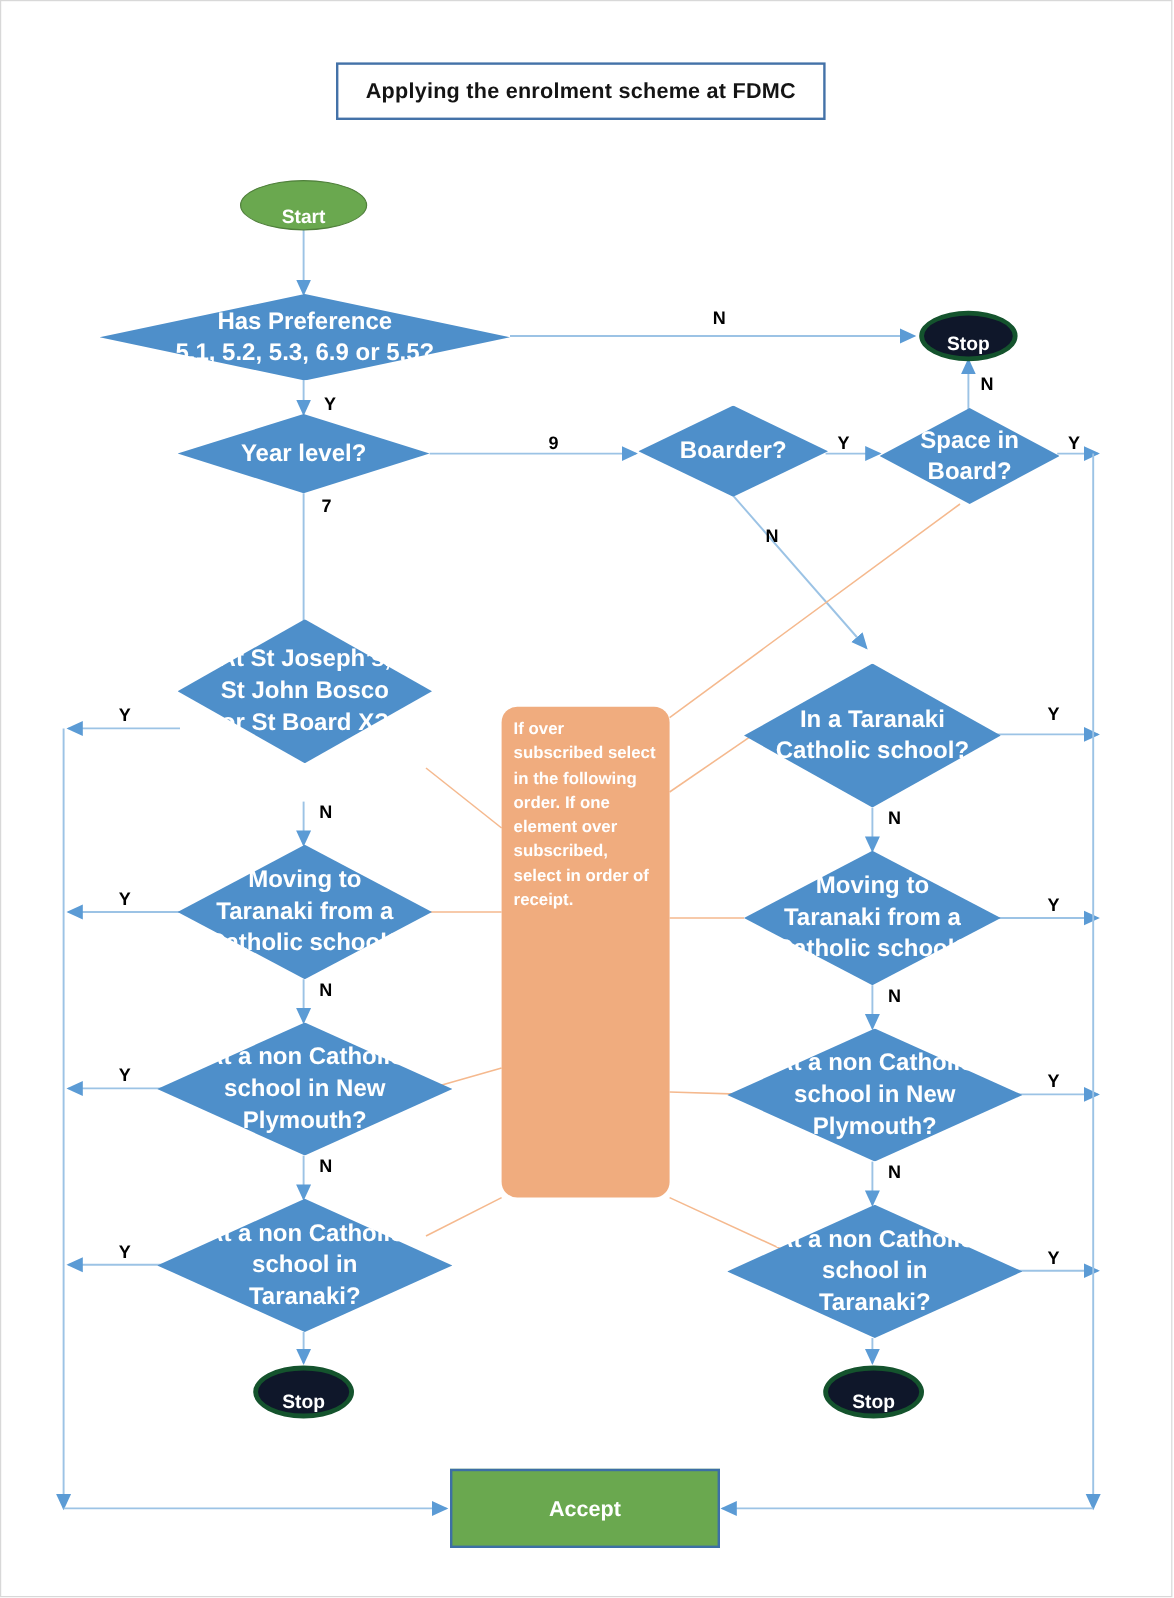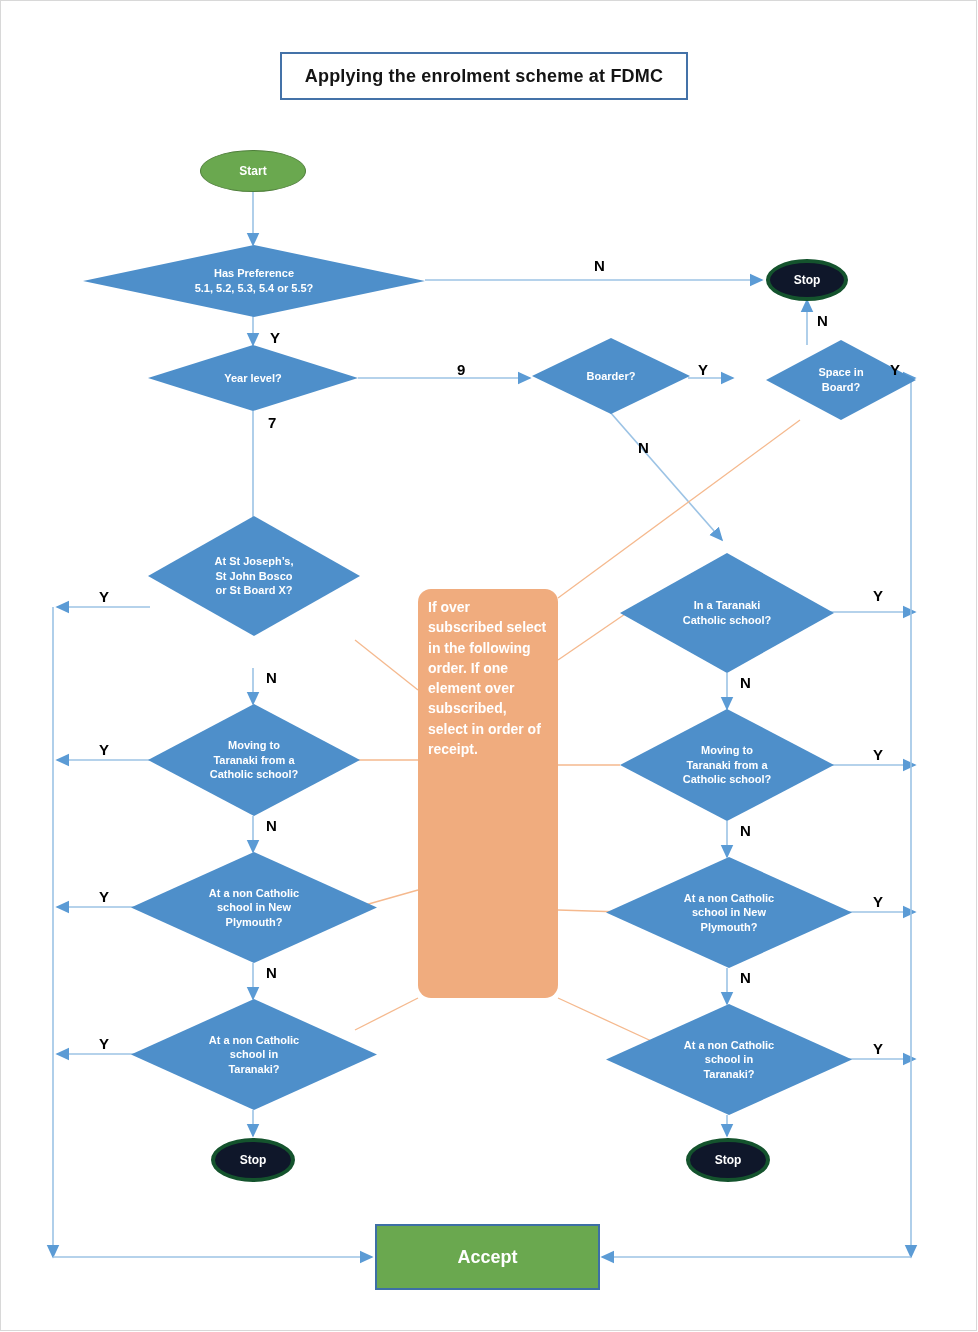--- a/index.html
+++ b/index.html
@@ -7,27 +7,27 @@
   #page{position:relative;width:978px;height:1332px;background:#ffffff;overflow:hidden;}
   #page::after{content:"";position:absolute;left:0;top:0;width:977px;height:1331px;border:1px solid #d8d8d8;pointer-events:none;box-sizing:border-box;}
 
   svg.edges{position:absolute;left:0;top:0;width:978px;height:1332px;pointer-events:none;}
 
   .node{position:absolute;box-sizing:border-box;display:flex;align-items:center;justify-content:center;text-align:center;}
 
   .title-box{border:2px solid #4472a8;background:#ffffff;color:#141414;
     font-size:18px;font-weight:700;letter-spacing:.2px;align-items:center;}
 
-  .terminator{border-radius:50%;color:#ffffff;font-size:12px;font-weight:700;}
+  .terminator{border-radius:50%;color:#ffffff;font-size:16px;font-weight:700;align-items:flex-end;}
   .start{background:#6aa84f;border:1px solid #4f7f3b;}
   .stop{background:#0f172a;border:4px solid #14532d;}
 
   .process{background:#6aa84f;border:2px solid #3d6fa5;color:#ffffff;font-size:18px;font-weight:600;}
 
-  .decision{color:#ffffff;font-size:11px;font-weight:700;line-height:1.32;}
+  .decision{color:#ffffff;font-size:20px;font-weight:700;line-height:1.32;}
   .decision .dia{position:absolute;left:0;top:0;width:100%;height:100%;
     background:#4e8fca;clip-path:polygon(50% 0,100% 50%,50% 100%,0 50%);}
   .decision .txt{position:relative;z-index:2;padding:0 14px;}
 
   .callout{background:#f0ac7e;color:#ffffff;font-size:14px;font-weight:600;line-height:1.45;
     display:block;padding:8px 10px 6px 10px;text-align:left;}
   .callout .cl-p{margin:0;}
   .callout ol{margin:0;padding:0;list-style:none;}
   .callout ol li{margin:0;padding-left:30px;text-indent:-30px;}
   .callout ol li .num{display:inline-block;width:30px;text-indent:0;}
@@ -111,39 +111,39 @@
   </div>
 
   <div class="node terminator start" style="left:200px;top:150px;width:106px;height:42px;">
     <span>Start</span>
   </div>
 
   <div class="node decision" style="left:83px;top:245px;width:342px;height:72px;">
     <span class="dia"></span>
     <span class="txt">
       <span>Has Preference</span><br>
-      <span>5.1, 5.2, 5.3, 5.4 or 5.5?</span>
+      <span>5.1, 5.2, 5.3, 6.9 or 5.5?</span>
     </span>
   </div>
 
   <div class="node terminator stop" style="left:766px;top:259px;width:82px;height:42px;">
     <span>Stop</span>
   </div>
 
   <div class="node decision" style="left:148px;top:345px;width:210px;height:66px;">
     <span class="dia"></span>
     <span class="txt">Year level?</span>
   </div>
 
   <div class="node decision" style="left:532px;top:338px;width:158px;height:76px;">
     <span class="dia"></span>
     <span class="txt">Boarder?</span>
   </div>
 
-  <div class="node decision" style="left:766px;top:340px;width:150px;height:80px;">
+  <div class="node decision" style="left:733px;top:340px;width:150px;height:80px;">
     <span class="dia"></span>
     <span class="txt">
       <span>Space in</span><br>
       <span>Board?</span>
     </span>
   </div>
 
   <div class="node decision" style="left:148px;top:516px;width:212px;height:120px;">
     <span class="dia"></span>
     <span class="txt">

